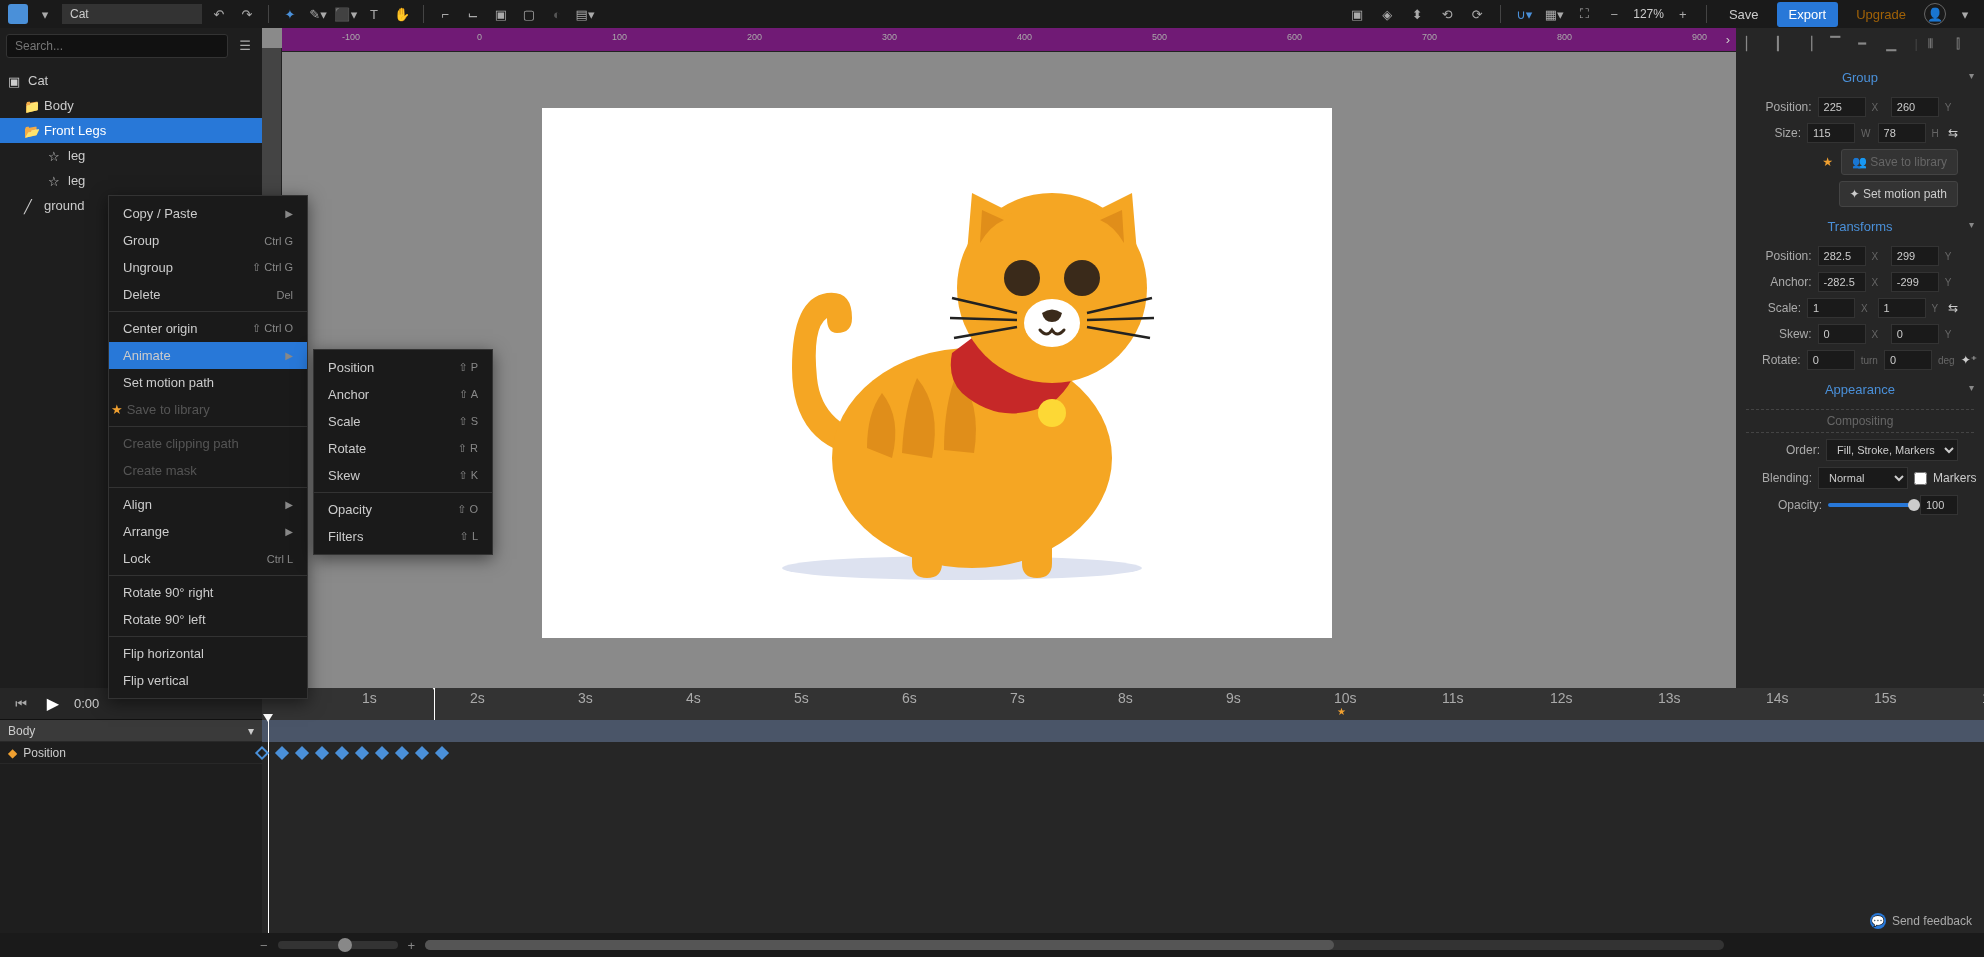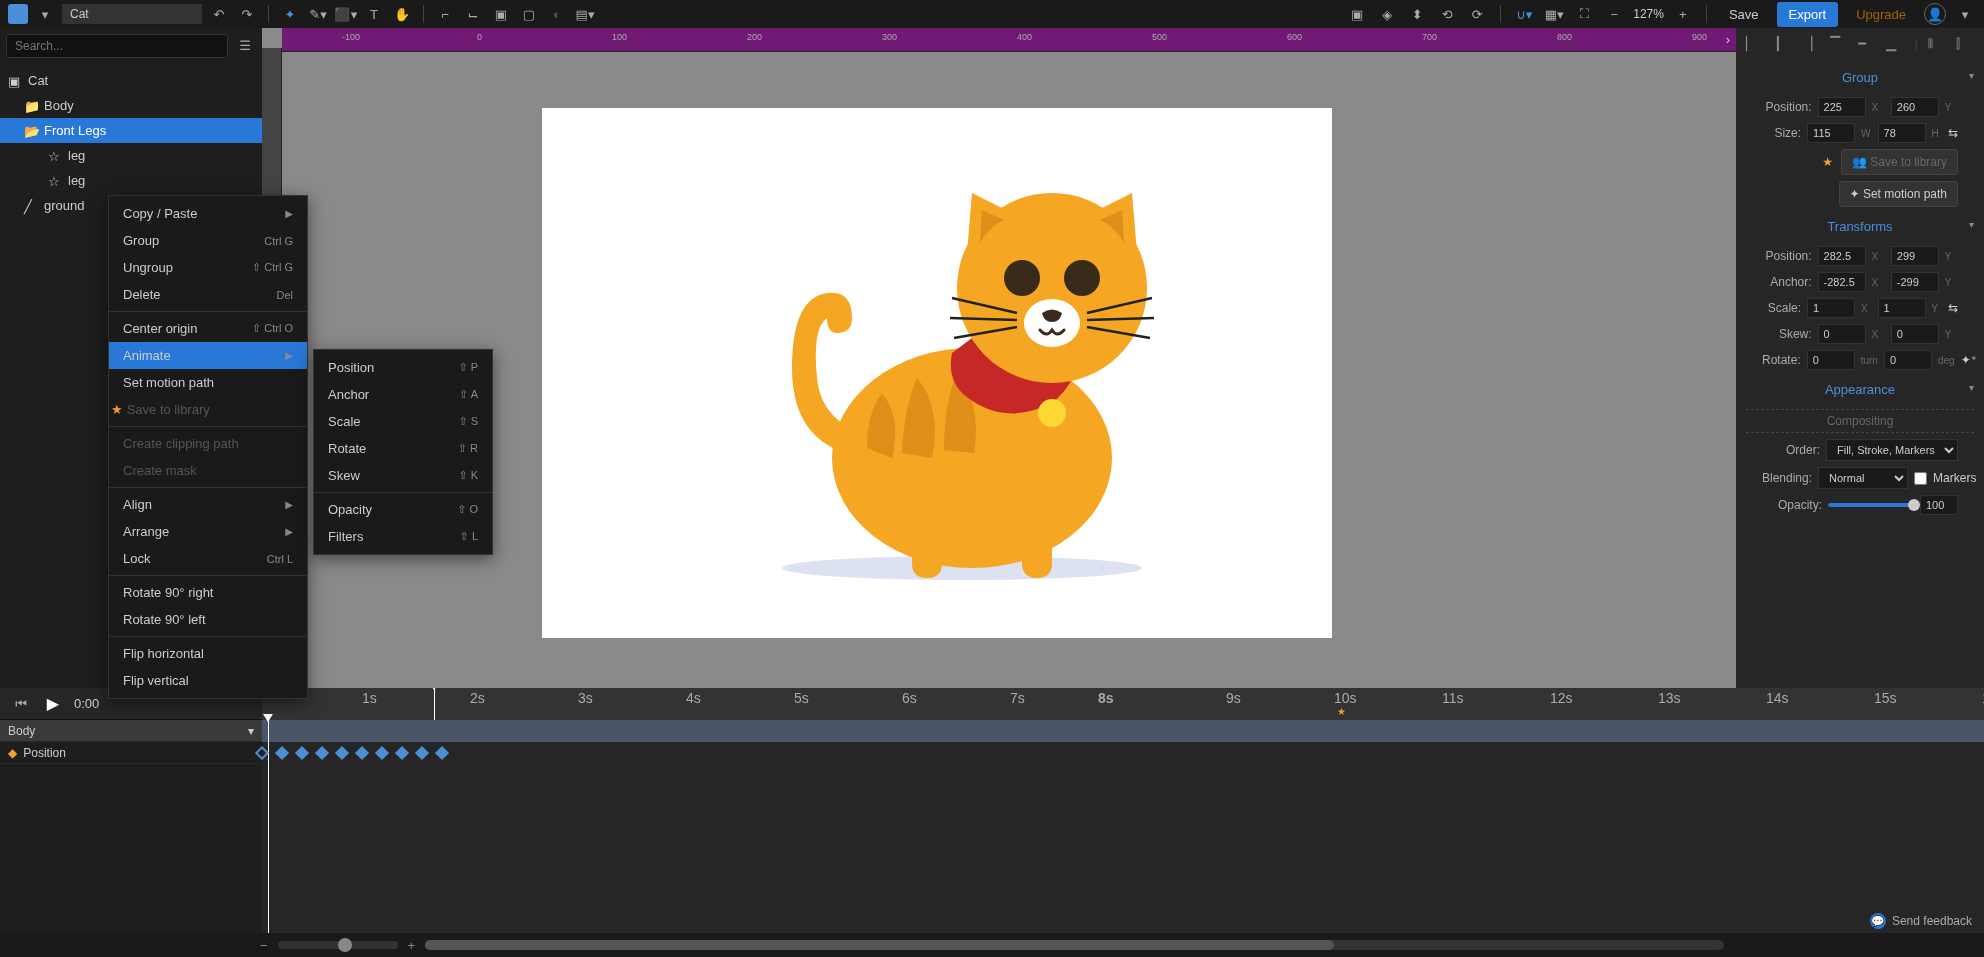--- a/index.html
+++ b/index.html
@@ -327,21 +327,21 @@
     <div class="time-ruler" id="time-ruler">
       <div class="playhead"></div>
       <span style="position:absolute;left:1075px;top:18px;color:#f0a030;font-size:10px">★</span>
     <span class="time-tick" style="left: 100px;">1s</span>
         <span class="time-tick" style="left: 208px;">2s</span>
         <span class="time-tick" style="left: 316px;">3s</span>
         <span class="time-tick" style="left: 424px;">4s</span>
         <span class="time-tick" style="left: 532px;">5s</span>
         <span class="time-tick" style="left: 640px;">6s</span>
         <span class="time-tick" style="left: 748px;">7s</span>
-        <span class="time-tick" style="left: 836px; font-weight: bold;">8s</span>
+        <span class="time-tick" style="left: 856px;">8s</span>
         <span class="time-tick" style="left: 964px;">9s</span>
         <span class="time-tick" style="left: 1072px;">10s</span>
         <span class="time-tick" style="left: 1180px;">11s</span>
         <span class="time-tick" style="left: 1288px;">12s</span>
         <span class="time-tick" style="left: 1396px;">13s</span>
         <span class="time-tick" style="left: 1504px;">14s</span>
         <span class="time-tick" style="left: 1612px;">15s</span>
         <span class="time-tick" style="left: 1720px;">16s</span>
       </div>
   </div>

